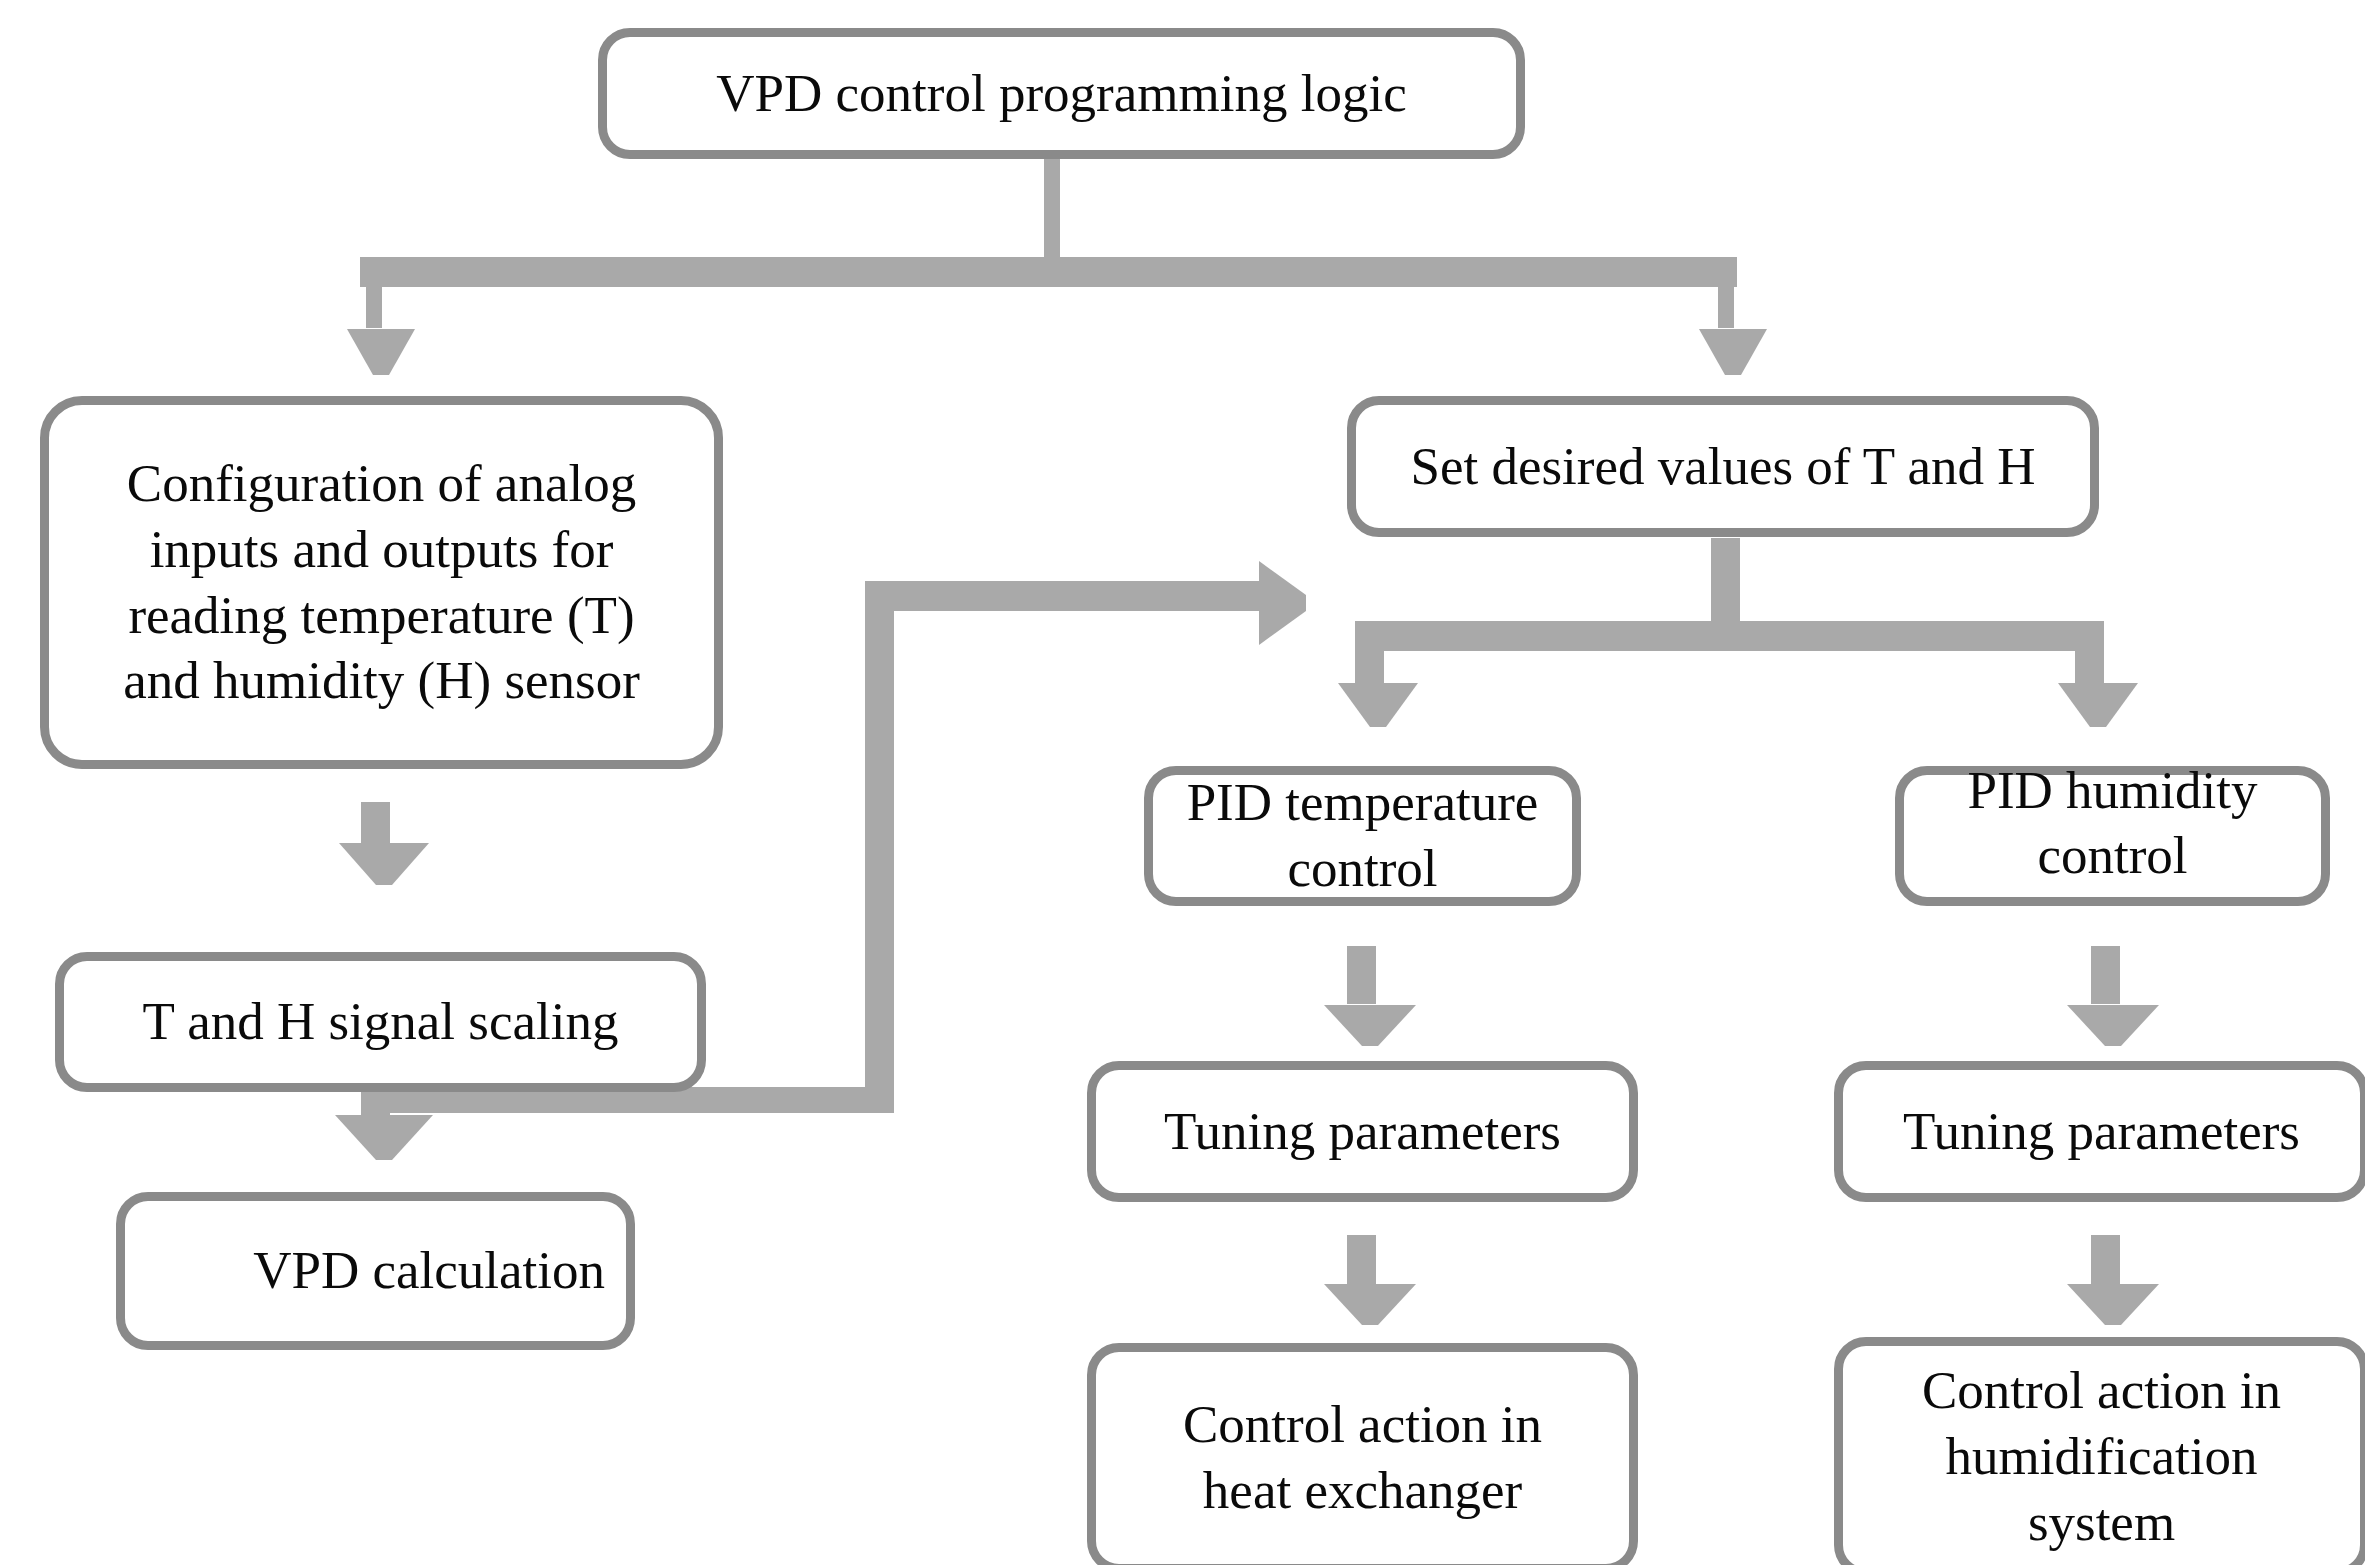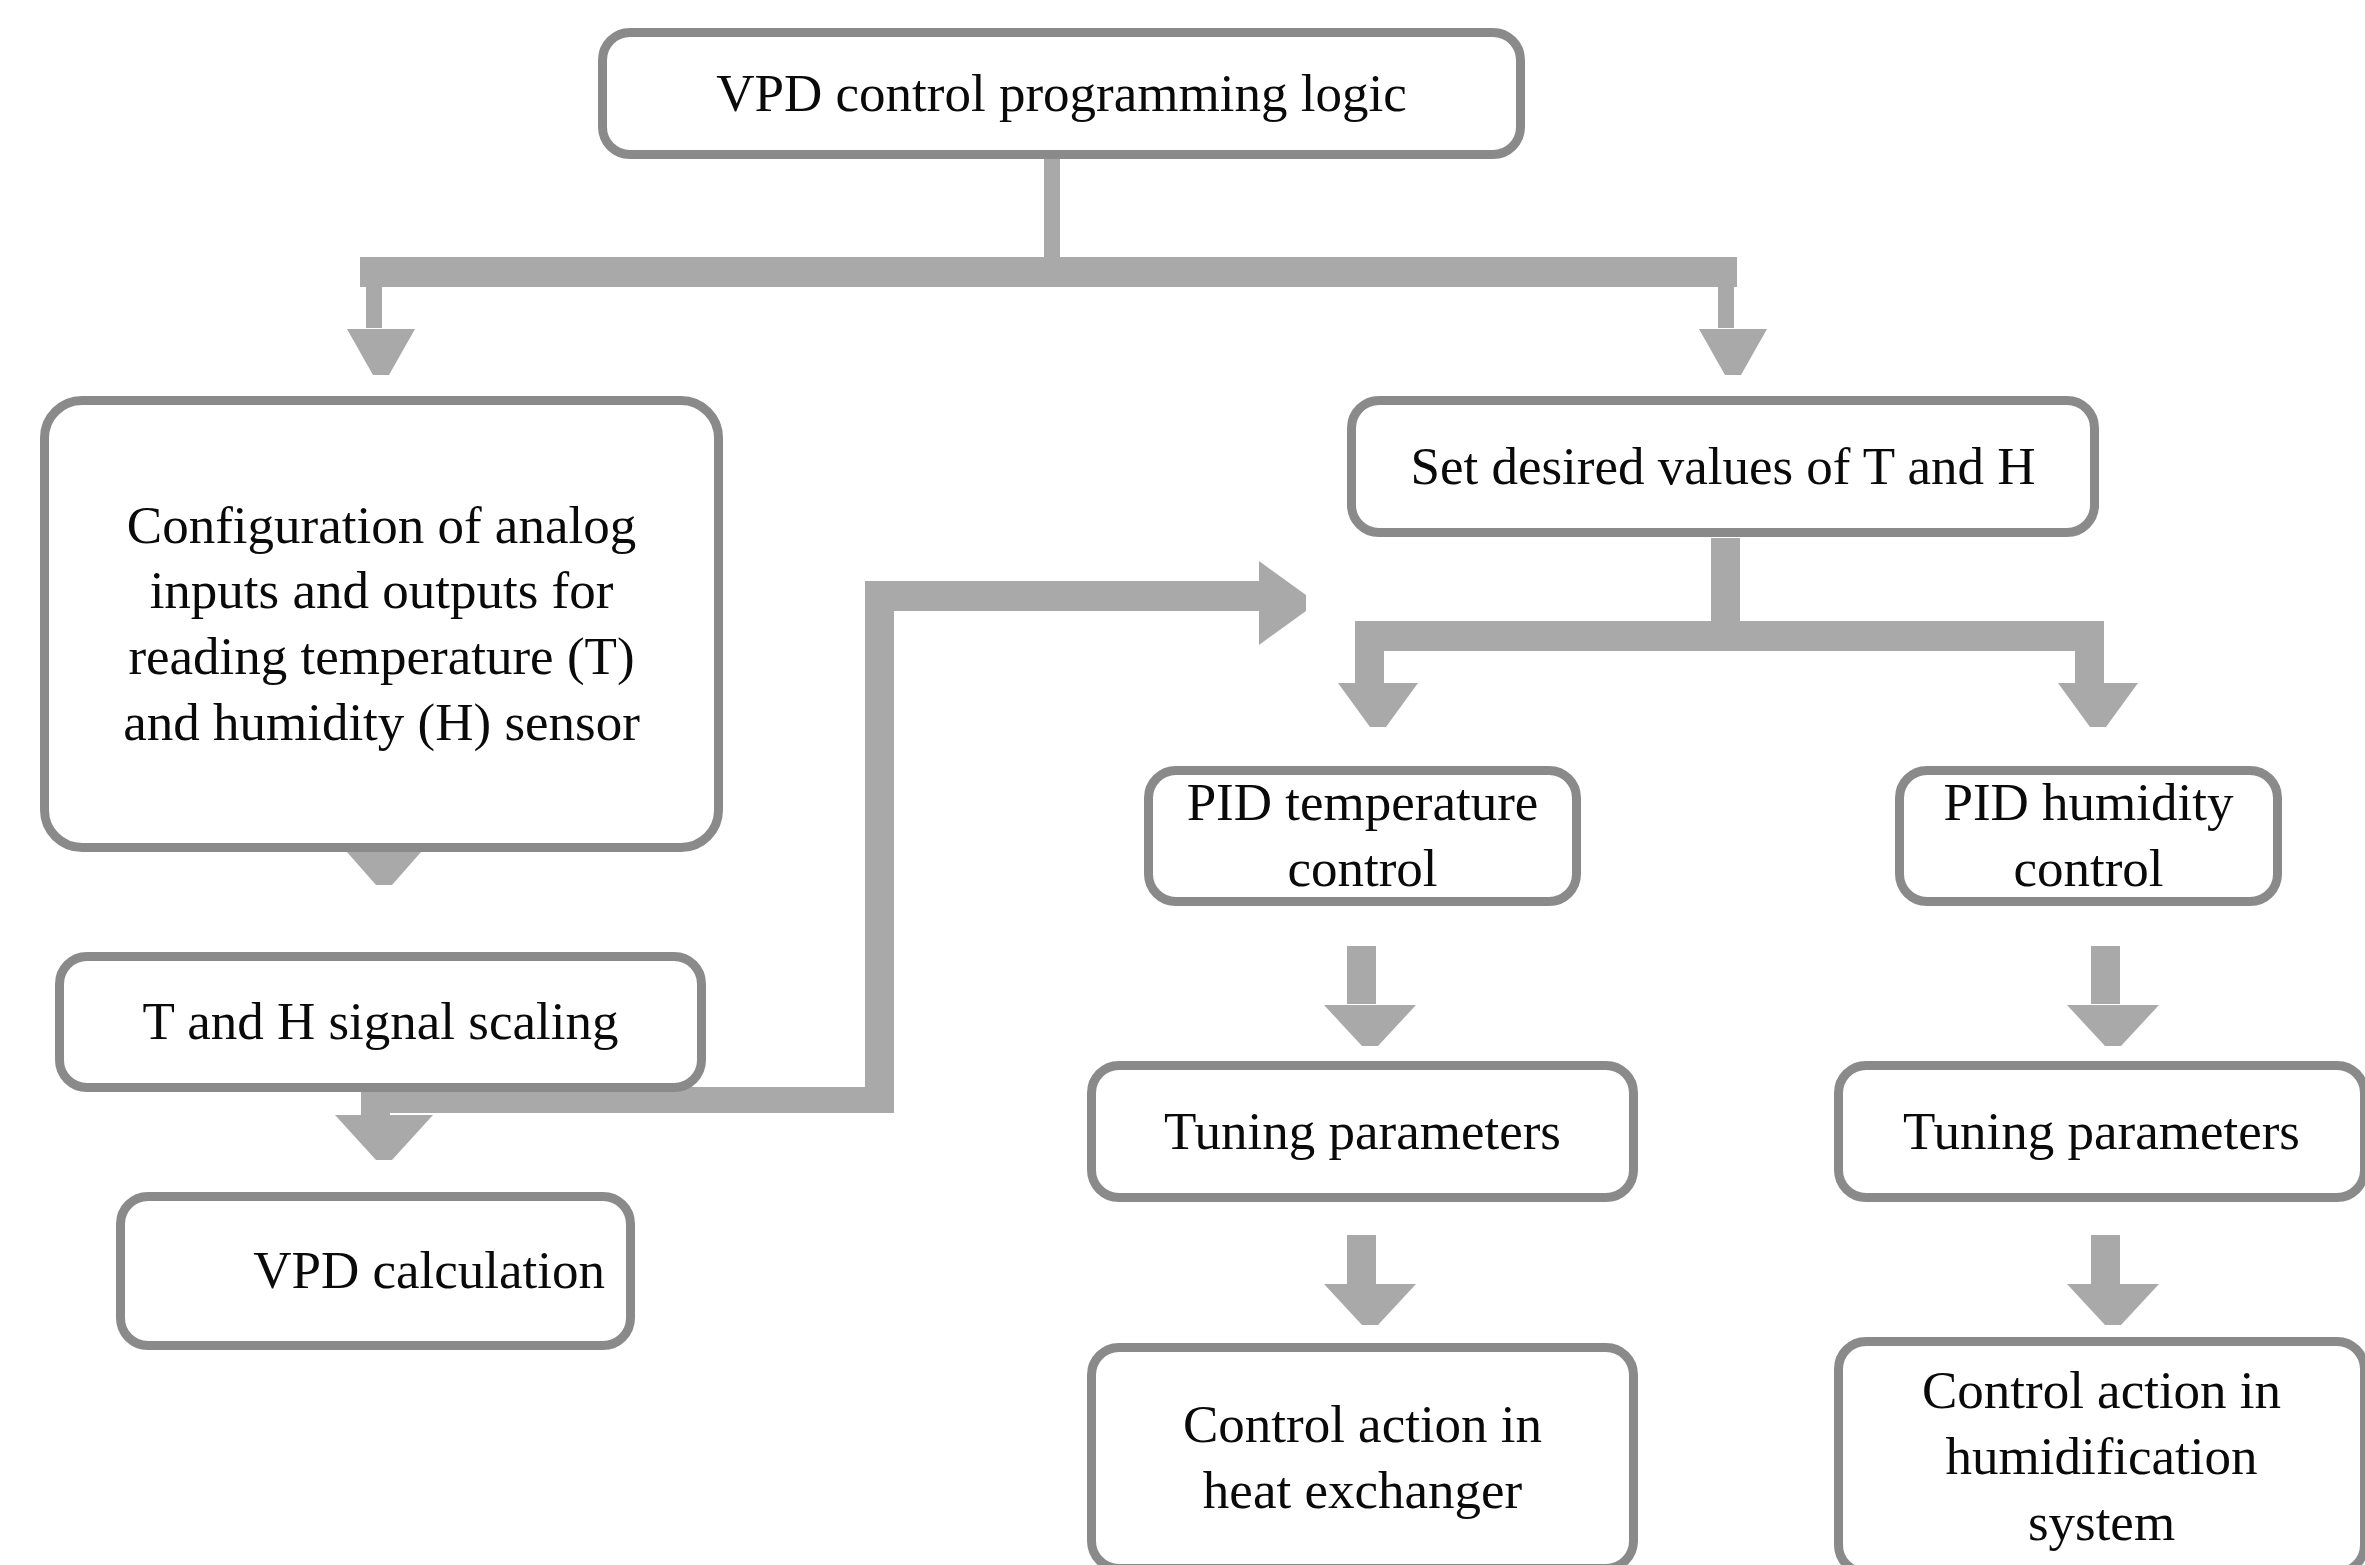--- a/index.html
+++ b/index.html
@@ -83,21 +83,21 @@
   <div class="conn" style="left:1331px; top:1219px; width:29px; height:49px;"></div>
   <div class="tri" style="left:1308px; top:1268px; border-left:38px solid transparent; border-right:38px solid transparent; border-top:41px solid var(--connector);"></div>
 
   <div class="conn" style="left:2075px; top:1219px; width:29px; height:49px;"></div>
   <div class="tri" style="left:2051px; top:1268px; border-left:38px solid transparent; border-right:38px solid transparent; border-top:41px solid var(--connector);"></div>
 
   <div class="node" style="left:582px; top:12px; width:927px; height:131px;">
     <div class="label">VPD control programming logic</div>
   </div>
 
-  <div class="node" style="left:24px; top:380px; width:683px; height:456px; border-radius:42px;">
+  <div class="node" style="left:24px; top:380px; width:683px; height:373px; border-radius:42px;">
     <div class="label">Configuration of analog
 inputs and outputs for
 reading temperature (T)
 and humidity (H) sensor</div>
   </div>
 
   <div class="node" style="left:39px; top:896px; width:651px; height:140px;margin-top:40px;">
     <div class="label">T and H signal scaling</div>
   </div>
 
@@ -107,21 +107,21 @@
 
   <div class="node" style="left:1331px; top:380px; width:752px; height:141px;">
     <div class="label">Set desired values of T and H</div>
   </div>
 
   <div class="node" style="left:1128px; top:750px; width:437px; height:140px;font-family:Liberation Serif, serif;">
     <div class="label">PID temperature
 control</div>
   </div>
 
-  <div class="node" style="left:1879px; top:750px; width:387px; height:140px;">
+  <div class="node" style="left:1879px; top:750px; width:435px; height:140px;align-items:flex-end;">
     <div class="label">PID humidity
 control</div>
   </div>
 
   <div class="node" style="left:1071px; top:1045px; width:551px; height:141px;">
     <div class="label">Tuning parameters</div>
   </div>
 
   <div class="node" style="left:1818px; top:1045px; width:535px; height:141px;">
     <div class="label">Tuning parameters</div>

